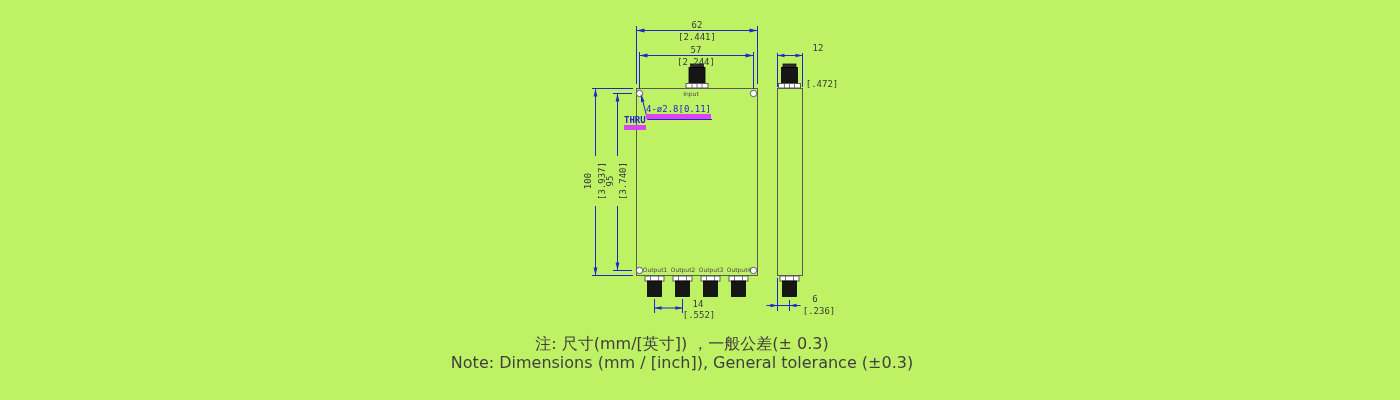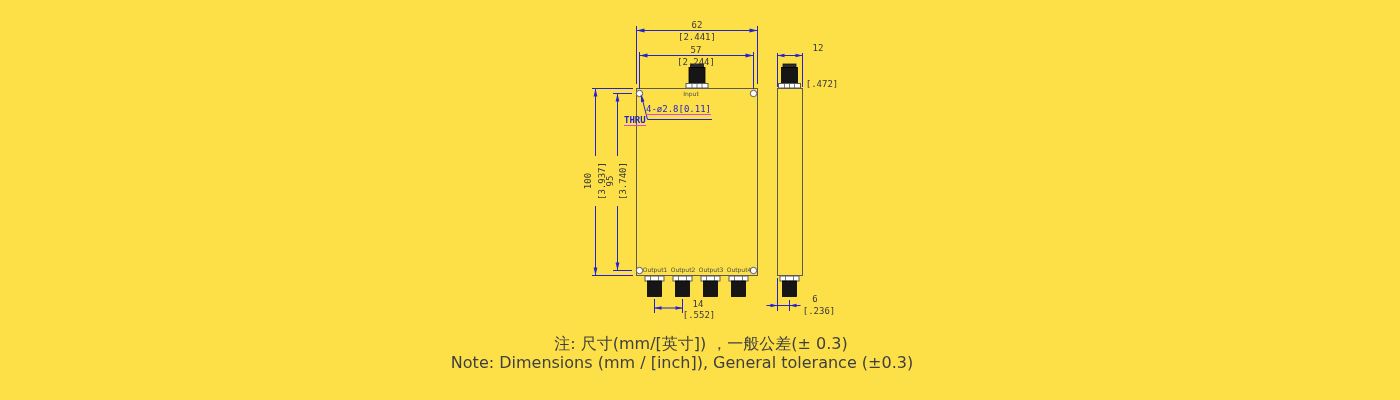--- a/index.html
+++ b/index.html
@@ -1,26 +1,26 @@
 <!DOCTYPE html>
 <html><head>
 <meta charset="utf-8">
 <style>
   html,body{margin:0;padding:0;background:#fff;}
-  .stage{position:relative;width:1400px;height:400px;background:#fde047;overflow:hidden;
+  .stage{position:relative;width:1400px;height:400px;background:#bef264;overflow:hidden;
          font-family:"Liberation Sans",sans-serif;}
   svg{position:absolute;left:0;top:0;}
   .txt{position:absolute;white-space:nowrap;}
   .dim{font-family:"DejaVu Sans Mono","Liberation Mono",monospace;font-size:9px;line-height:10px;
        color:#383838;text-align:center;}
   .rot{transform:rotate(-90deg);transform-origin:center center;}
   .lbl{font-family:"DejaVu Sans","Liberation Sans",sans-serif;font-size:6px;line-height:7px;
        color:#4a4a4a;text-align:center;letter-spacing:0;}
   .anno{font-family:"DejaVu Sans Mono","Liberation Mono",monospace;font-size:9px;line-height:10px;
-        color:#2323cf;border-bottom:1px solid #d946ef;display:inline-block;padding-bottom:0px;}
+        color:#2323cf;border-bottom:5px solid #d946ef;display:inline-block;padding-bottom:0px;}
   .note{left:0;width:1364px;text-align:center;color:#3f3f3f;font-size:16px;line-height:19px;
         font-family:"DejaVu Sans","Liberation Sans",sans-serif;}
 </style>
 </head>
 <body>
 
 <div class="stage">
 
   <svg width="1400" height="400" viewBox="0 0 1400 400">
 
@@ -147,16 +147,16 @@
 
   <div class="txt lbl" style="left:671px;top:90px;width:40px;">Input</div>
   <div class="txt lbl" style="left:635px;top:266px;width:40px;">Output1</div>
   <div class="txt lbl" style="left:663px;top:266px;width:40px;">Output2</div>
   <div class="txt lbl" style="left:691px;top:266px;width:40px;">Output3</div>
   <div class="txt lbl" style="left:719px;top:266px;width:40px;">Output4</div>
 
   <div class="txt" style="left:646px;top:98px;"><span class="anno">4-ø2.8[0.11]</span></div>
   <div class="txt" style="left:624px;top:109px;font-weight:bold;"><span class="anno">THRU</span></div>
 
-  <div class="txt note" style="top:334px;padding-left:19px;">注: 尺寸(mm/[英寸]) ，一般公差(± 0.3)</div>
+  <div class="txt note" style="top:334px;">注: 尺寸(mm/[英寸]) ，一般公差(± 0.3)</div>
   <div class="txt note" style="top:353px;">Note: Dimensions (mm / [inch]), General tolerance (±0.3)</div>
 
 </div>
 
 </body></html>

